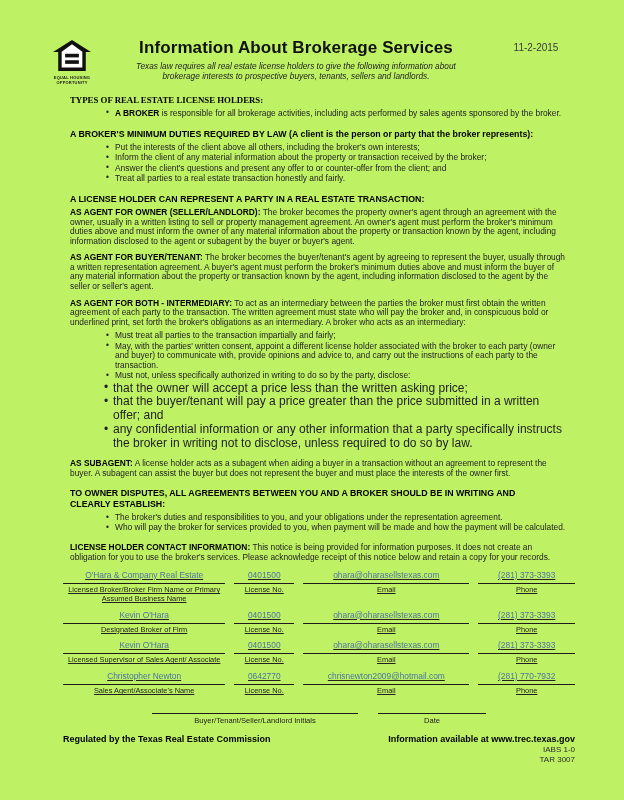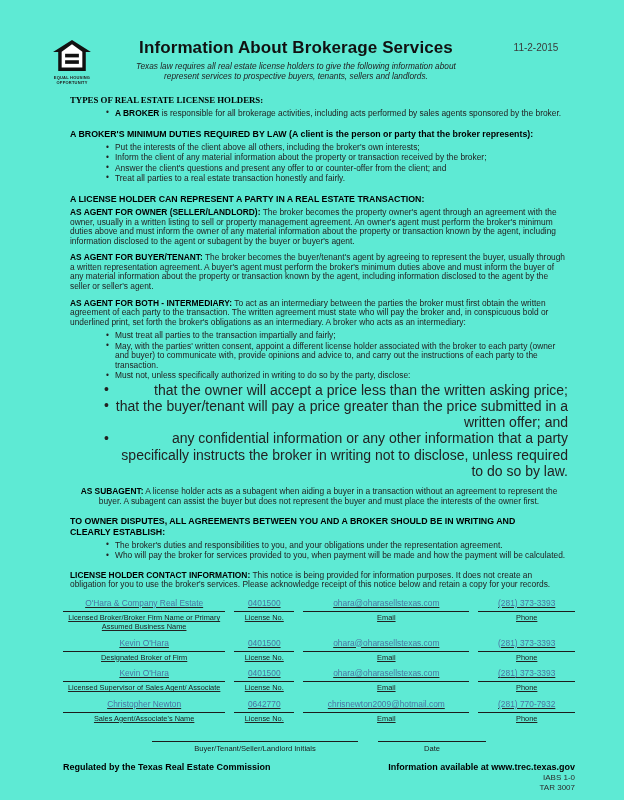--- a/index.html
+++ b/index.html
@@ -1,19 +1,19 @@
 <!DOCTYPE html>
 <html><head>
 <meta charset="utf-8">
 <style>
   * { margin:0; padding:0; box-sizing:border-box; }
   html,body { background:#ffffff; }
   body { width:624px; height:800px; overflow:hidden; }
   .page {
-    width:624px; height:800px; background:#5eead4;
+    width:624px; height:800px; background:#bef264;
     font-family:"Liberation Sans", sans-serif; color:#222;
     padding:36px 49px 0 63px; position:relative;
   }
 
   
   .header { display:flex; align-items:flex-start; margin-bottom:9px; }
   .logo-box { width:46px; margin-left:-14px; text-align:center; flex:none; padding-top:4px; }
   .logo-caption { font-size:4px; line-height:1.2; font-weight:bold; letter-spacing:0.2px; margin-top:1px; }
   .title-block { flex:1; text-align:center; padding-top:2px; }
   .form-title { font-size:17px; font-weight:bold; color:#111; letter-spacing:0.1px; }
@@ -23,21 +23,21 @@
   
   .text-wrap { margin-left:7px; margin-right:7px; }
   .sec-heading { font-size:8.8px; font-weight:bold; color:#000; line-height:1.18; margin-top:10px; margin-bottom:4px; }
   .sec-heading.narrow { max-width:468px; }
   p.body { font-size:8.4px; line-height:1.14; margin-bottom:7px; }
   p.body .b { font-weight:bold; color:#000; }
   ul.bullets { list-style:none; margin:2px 0 8px 0; padding-left:36px; }
   ul.bullets li { position:relative; font-size:8.4px; line-height:1.16; padding-left:9px; margin-bottom:0.5px; }
   ul.bullets li::before { content:"\2022"; position:absolute; left:0; top:-0.5px; }
   ul.subbullets { list-style:none; margin:0; padding-left:34px; }
-  ul.subbullets li { position:relative; font-size:14px; line-height:1.16; padding-left:9px;text-align:right; }
+  ul.subbullets li { position:relative; font-size:12px; line-height:1.16; padding-left:9px; }
   ul.subbullets li::before { content:"\2022"; position:absolute; left:0; top:-0.5px; }
 
   
   .contact-table { margin-top:5px; }
   .trow { display:flex; gap:9px; margin-bottom:3px;text-decoration:underline; }
   .tcell { text-align:center; }
   .c1 { flex:168 0 0; } .c2 { flex:62 0 0; } .c3 { flex:172 0 0; } .c4 { flex:100 0 0; }
   .tcell .value { font-size:8.4px; color:#4c73a4; padding:3px 0 3px; border-bottom:1.7px solid #1c1c1c; min-height:14px; white-space:nowrap; }
   .tcell .label { font-size:7.4px; line-height:1.18; color:#1c1c1c; padding-top:2px; }
 
@@ -67,21 +67,21 @@
           <rect x="14" y="23.5" width="16" height="4.2" fill="#111"></rect>
         </svg>
       </span>
       <div class="logo-caption">
         <div>EQUAL HOUSING</div>
         <div>OPPORTUNITY</div>
       </div>
     </div>
     <div class="title-block">
       <div class="form-title">Information About Brokerage Services</div>
-      <div class="form-subtitle">Texas law requires all real estate license holders to give the following information about represent services to prospective buyers, tenants, sellers and landlords.</div>
+      <div class="form-subtitle">Texas law requires all real estate license holders to give the following information about brokerage interests to prospective buyers, tenants, sellers and landlords.</div>
     </div>
     <div class="date-box">11-2-2015</div>
   </div>
 
   <div class="text-wrap">
 
     <div class="sec-heading" style="margin-top:4px;font-family:Liberation Serif, serif;">TYPES OF REAL ESTATE LICENSE HOLDERS:</div>
     <ul class="bullets">
       <li><span class="b" style="font-weight:bold;color:#000;">A BROKER</span><span> is responsible for all brokerage activities, including acts performed by sales agents sponsored by the broker.</span></li>
     </ul>
@@ -106,21 +106,21 @@
       <li>Must treat all parties to the transaction impartially and fairly;</li>
       <li>May, with the parties' written consent, appoint a different license holder associated with the broker to each party (owner and buyer) to communicate with, provide opinions and advice to, and carry out the instructions of each party to the transaction.</li>
       <li>Must not, unless specifically authorized in writing to do so by the party, disclose:</li>
     </ul>
     <ul class="subbullets" style="margin-bottom:8px;">
       <li>that the owner will accept a price less than the written asking price;</li>
       <li>that the buyer/tenant will pay a price greater than the price submitted in a written offer; and</li>
       <li>any confidential information or any other information that a party specifically instructs the broker in writing not to disclose, unless required to do so by law.</li>
     </ul>
 
-    <p class="body" style="margin-top:6px;text-align:center;"><span class="b">AS SUBAGENT:</span><span> A license holder acts as a subagent when aiding a buyer in a transaction without an agreement to represent the buyer. A subagent can assist the buyer but does not represent the buyer and must place the interests of the owner first.</span></p>
+    <p class="body" style="margin-top:6px;"><span class="b">AS SUBAGENT:</span><span> A license holder acts as a subagent when aiding a buyer in a transaction without an agreement to represent the buyer. A subagent can assist the buyer but does not represent the buyer and must place the interests of the owner first.</span></p>
 
     <div class="sec-heading narrow">TO OWNER DISPUTES, ALL AGREEMENTS BETWEEN YOU AND A BROKER SHOULD BE IN WRITING AND CLEARLY ESTABLISH:</div>
     <ul class="bullets">
       <li>The broker's duties and responsibilities to you, and your obligations under the representation agreement.</li>
       <li>Who will pay the broker for services provided to you, when payment will be made and how the payment will be calculated.</li>
     </ul>
 
     <p class="body" style="margin-top:10px;margin-bottom:2px;"><span class="b">LICENSE HOLDER CONTACT INFORMATION:</span><span> This notice is being provided for information purposes. It does not create an obligation for you to use the broker's services. Please acknowledge receipt of this notice below and retain a copy for your records.</span></p>
 
   </div>

